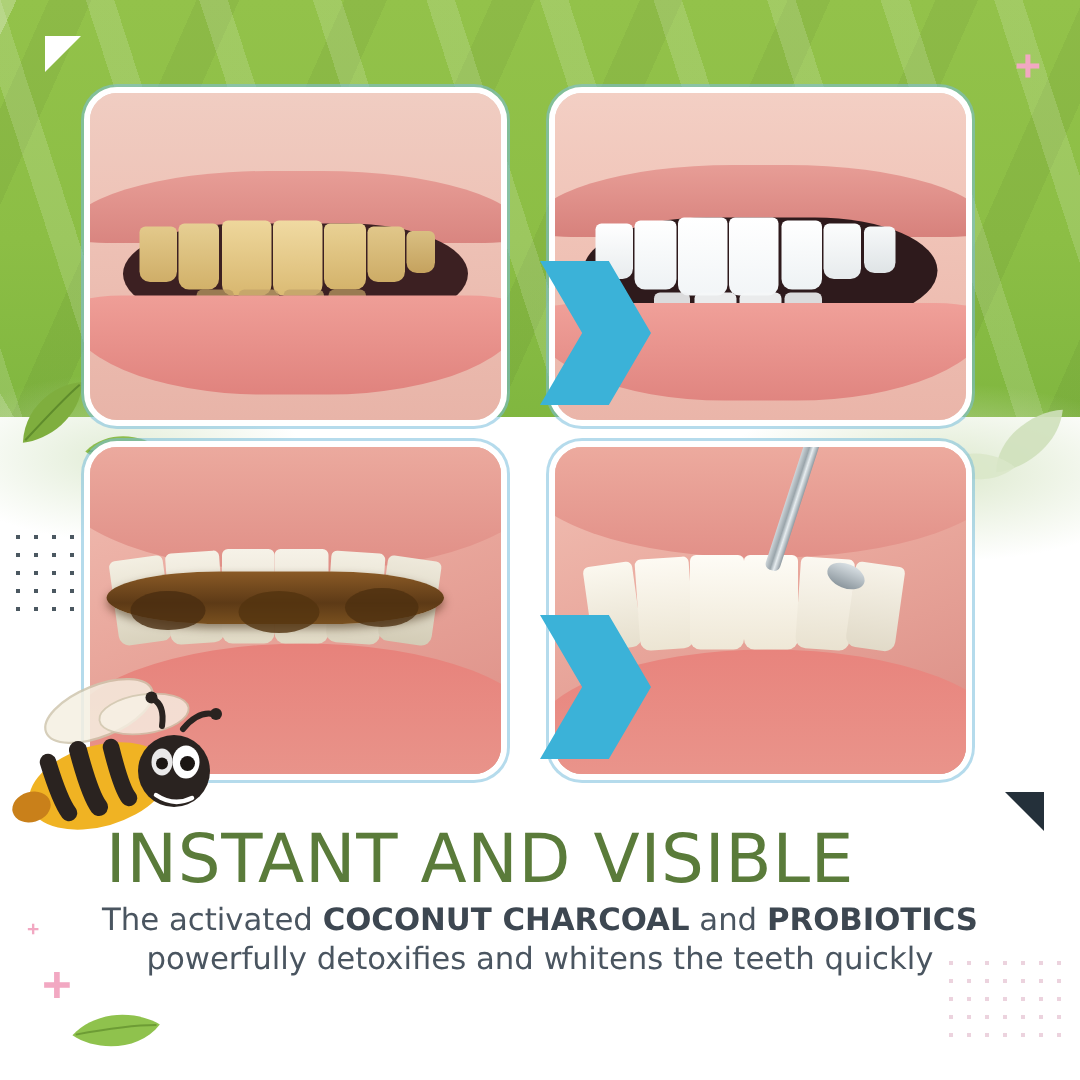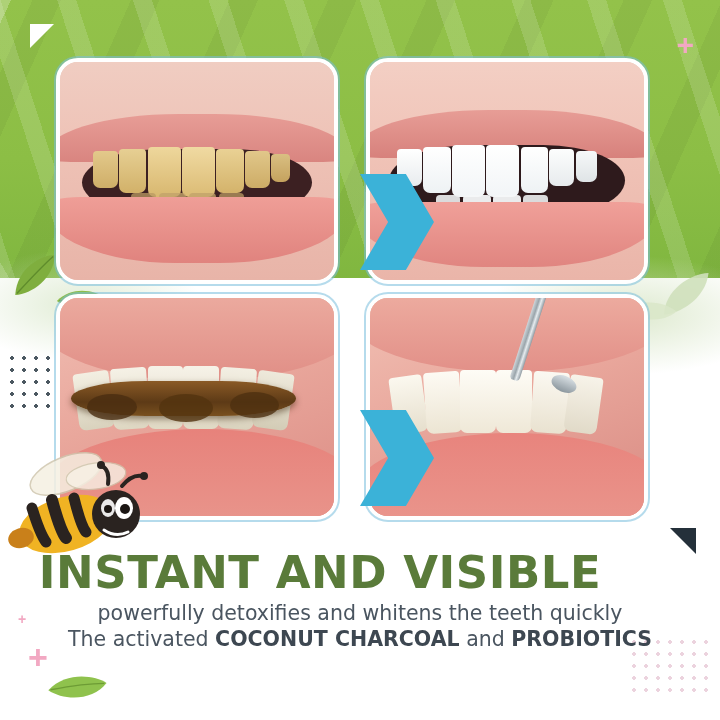--- a/index.html
+++ b/index.html
@@ -114,21 +114,21 @@
   }
   .arrow.a1{left:304px;top:116px;}
   .arrow.a2{left:304px;top:352px;}
 
   
   .bee{position:absolute;left:4px;top:446px;width:170px;height:120px;}
 
   
   .headline{
     position:absolute;left:0;top:546px;width:640px;text-align:center;
-    font-size:45px;font-weight:700;letter-spacing:.5px;color:#5a7b3a;
+    font-size:45px;font-weight:400;letter-spacing:.5px;color:#5a7b3a;
     font-family:"DejaVu Sans", sans-serif;
   }
   .subtext{
     position:absolute;left:36px;top:600px;width:648px;text-align:center;
     font-size:20.5px;line-height:26px;color:#4a5560;
     font-family:"DejaVu Sans", sans-serif;
   }
   .subtext b{font-weight:700;color:#3d4751;}
 </style>
 </head>
@@ -273,19 +273,19 @@
       <path d="M104 38 q2 -14 -6 -18" stroke="#2a2320" stroke-width="4" fill="none" stroke-linecap="round"></path>
       <circle cx="140" cy="30" r="4" fill="#2a2320"></circle>
       <circle cx="97" cy="19" r="4" fill="#2a2320"></circle>
       <path d="M100 84 q12 8 24 2" stroke="#ffffff" stroke-width="3" fill="none" stroke-linecap="round"></path>
     </g>
   </svg>
 
   <div class="headline">INSTANT AND VISIBLE</div>
 
   <div class="subtext">
-    <div>powerfully detoxifies and whitens the teeth quickly</div>
     <div>
       <span>The activated </span><b>COCONUT CHARCOAL</b><span> and </span><b>PROBIOTICS</b>
     </div>
+    <div>powerfully detoxifies and whitens the teeth quickly</div>
   </div>
 
 </div>
 
 </body></html>

